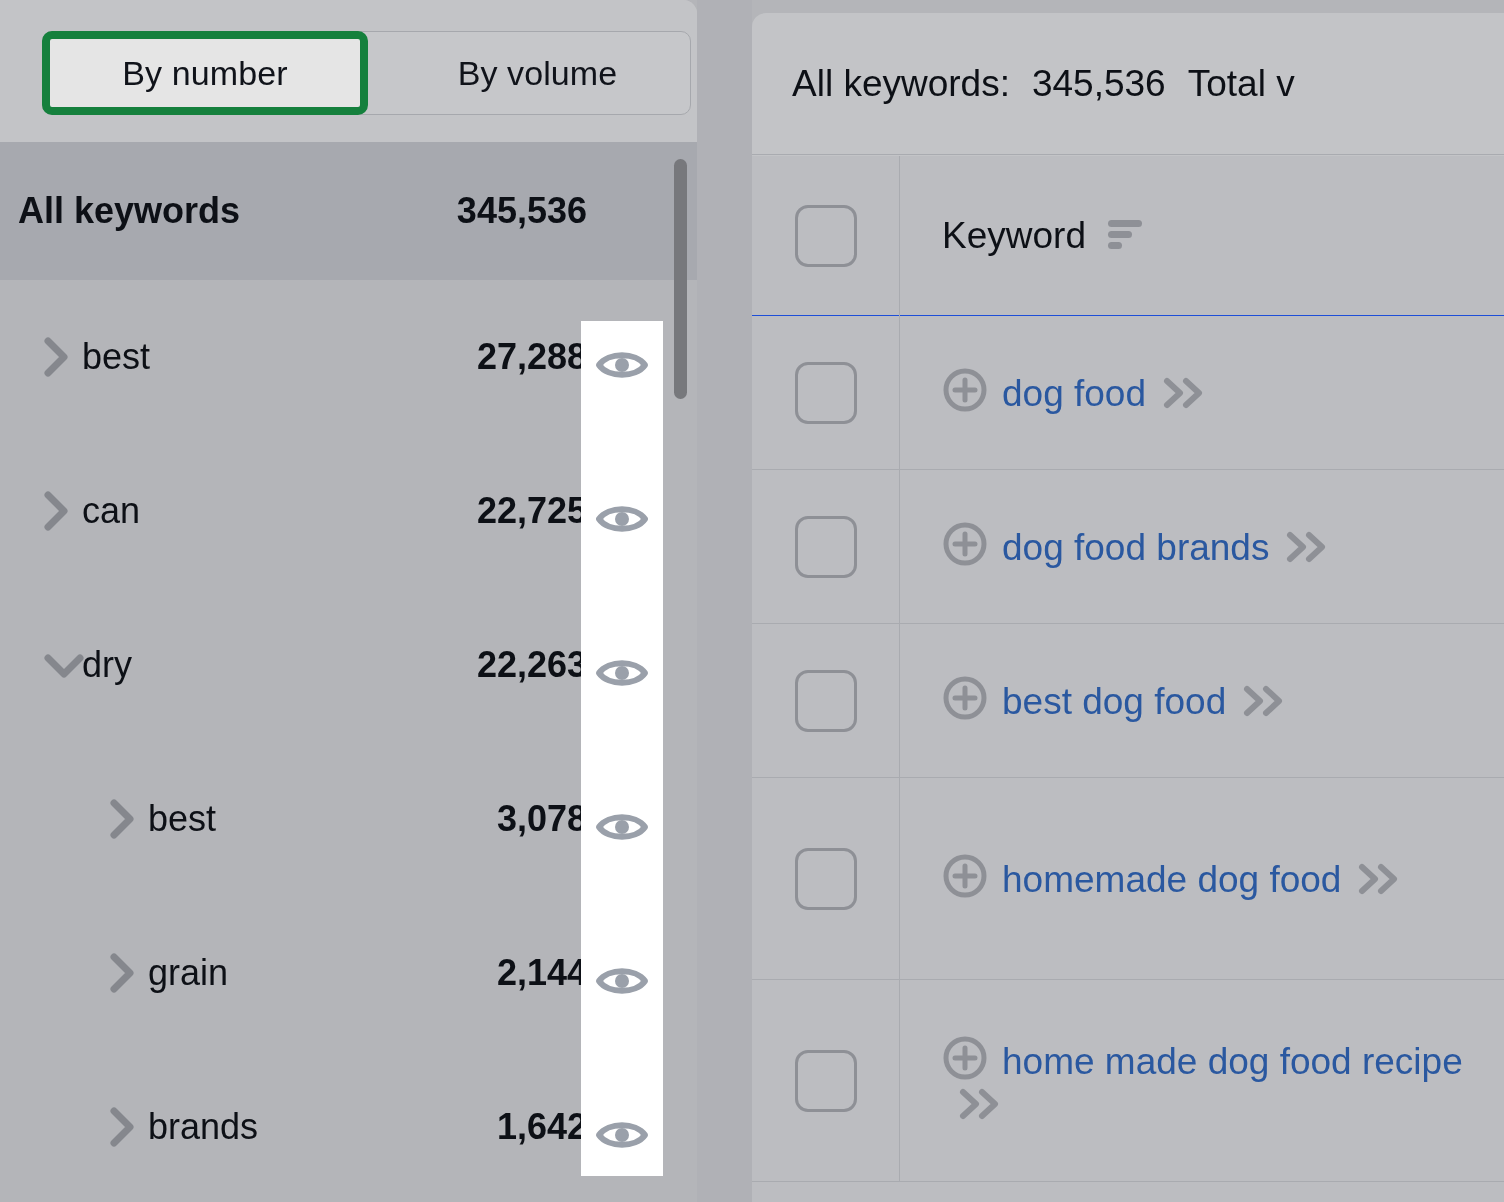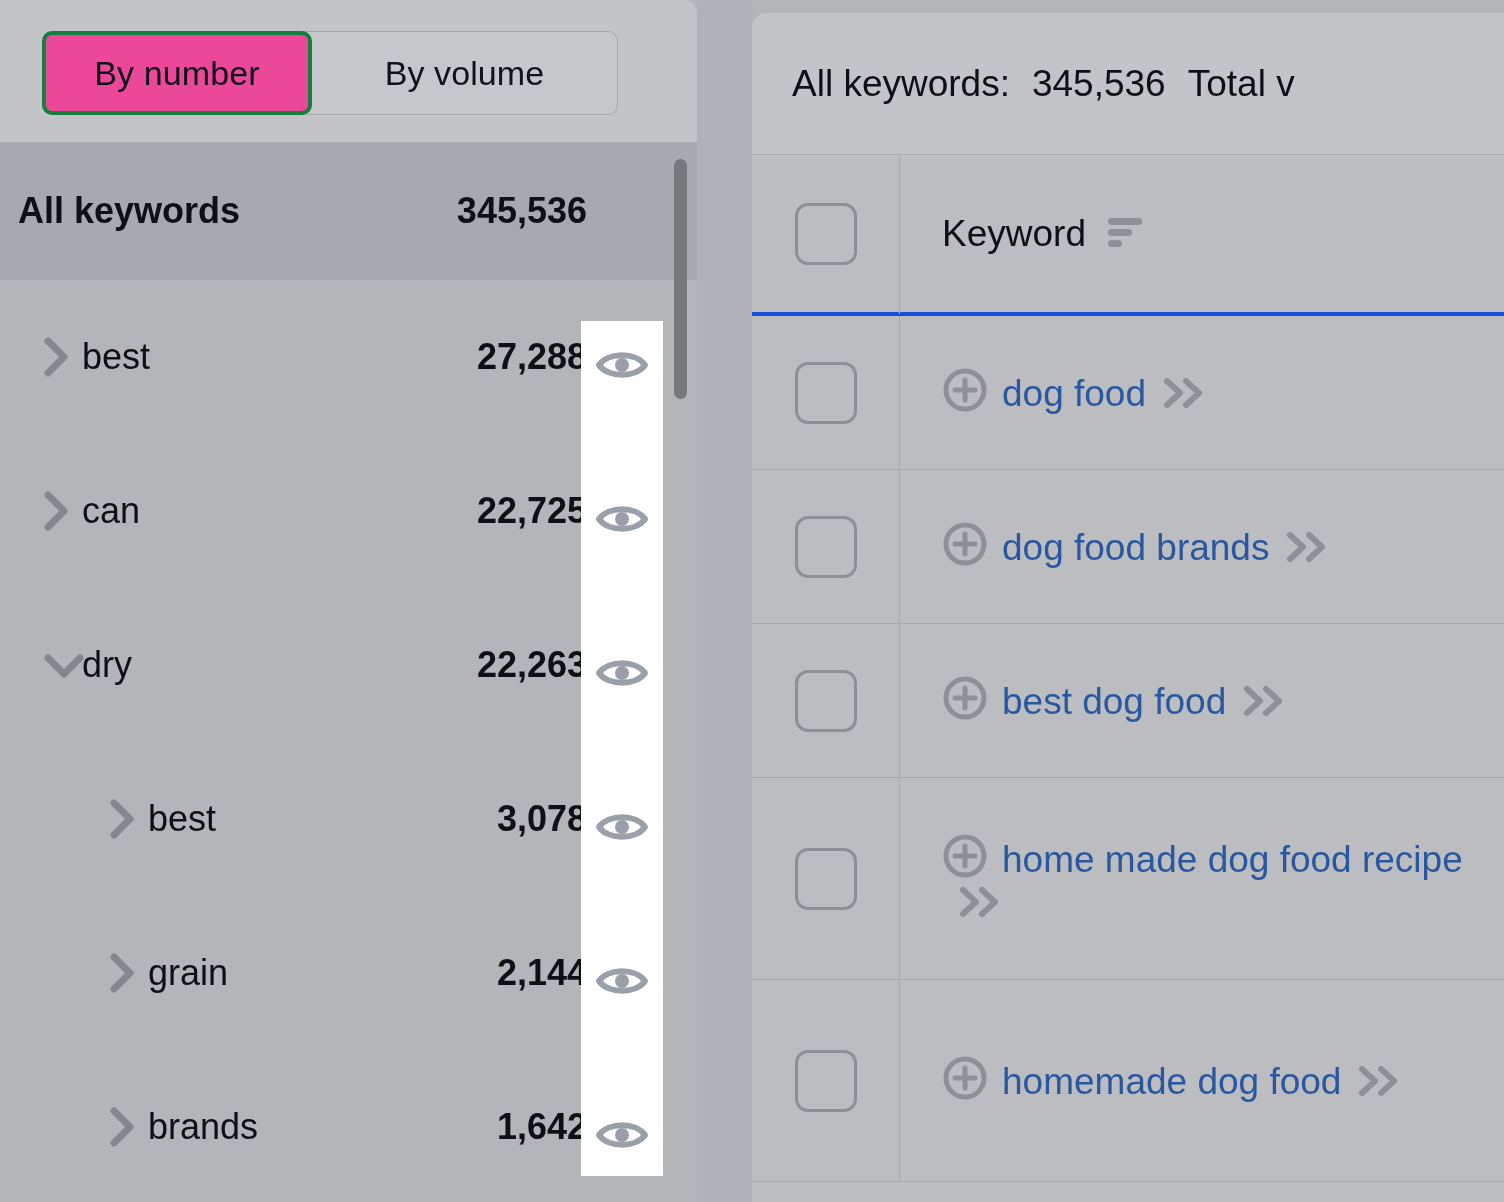--- a/index.html
+++ b/index.html
@@ -57,25 +57,26 @@
     align-items: center;
     justify-content: center;
     font-size: 34px;
     color: #10131a;
     letter-spacing: 0.1px;
     background: transparent;
     border: none;
     cursor: pointer;
     font-family: "Liberation Sans", sans-serif;
     height: 100%;
+    margin-left: 17px;
   }
   .seg-btn.by-number {
-    width: 270px;
-    background: #ec4899;
-    border: 4px solid #15803d;
+    width: 326px;
+    background: #e5e5e5;
+    border: 8px solid #15803d;
     border-radius: 10px;
     margin: -1px 0 -1px -1px;
     height: 84px;
   }
   .seg-btn.by-volume {
     width: 305px;
     border-radius: 0 10px 10px 0;
   }
 
   
@@ -220,21 +221,21 @@
     width: 752px;
     height: 1059px;
     background: #bcbdc1;
   }
 
   .thead {
     display: flex;
     height: 160px;
     align-items: center;
     background: #bcbdc1;
-    border-bottom: 4px solid #1d4ed8;
+    border-bottom: 1px solid #1d4ed8;
   }
   .th-check {
     width: 148px;
     min-width: 148px;
     height: 160px;
     display: flex;
     align-items: center;
     justify-content: center;
     border-right: 1px solid #a9abb0;
   }
@@ -531,42 +532,42 @@
         <div class="td-check">
           <div class="cbox"></div>
         </div>
         <div class="td-kw">
           <span class="kw-wrap">
             <span class="plus-icon-inline">
               <svg width="46" height="46" viewBox="0 0 46 46">
                 <circle cx="23" cy="23" r="19" fill="none" stroke="#8e9096" stroke-width="5"></circle>
                 <path d="M23 13 V33 M13 23 H33" stroke="#8e9096" stroke-width="5" stroke-linecap="round"></path>
               </svg>
-            </span><a class="kw-link">home made dog food recipe</a><span class="chev2-inline">
+            </span><a class="kw-link">homemade dog food</a><span class="chev2-inline">
               <svg width="44" height="34" viewBox="0 0 44 34">
                 <path d="M5 5 L18 17 L5 29" fill="none" stroke="#8e9096" stroke-width="6" stroke-linecap="round" stroke-linejoin="round"></path>
                 <path d="M24 5 L37 17 L24 29" fill="none" stroke="#8e9096" stroke-width="6" stroke-linecap="round" stroke-linejoin="round"></path>
               </svg>
             </span>
           </span>
         </div>
       </div>
 
       <div class="trow tall">
         <div class="td-check">
           <div class="cbox"></div>
         </div>
         <div class="td-kw">
           <span class="kw-wrap">
             <span class="plus-icon-inline">
               <svg width="46" height="46" viewBox="0 0 46 46">
                 <circle cx="23" cy="23" r="19" fill="none" stroke="#8e9096" stroke-width="5"></circle>
                 <path d="M23 13 V33 M13 23 H33" stroke="#8e9096" stroke-width="5" stroke-linecap="round"></path>
               </svg>
-            </span><a class="kw-link">homemade dog food</a><span class="chev2-inline">
+            </span><a class="kw-link">home made dog food recipe</a><span class="chev2-inline">
               <svg width="44" height="34" viewBox="0 0 44 34">
                 <path d="M5 5 L18 17 L5 29" fill="none" stroke="#8e9096" stroke-width="6" stroke-linecap="round" stroke-linejoin="round"></path>
                 <path d="M24 5 L37 17 L24 29" fill="none" stroke="#8e9096" stroke-width="6" stroke-linecap="round" stroke-linejoin="round"></path>
               </svg>
             </span>
           </span>
         </div>
       </div>
 
     </div>

